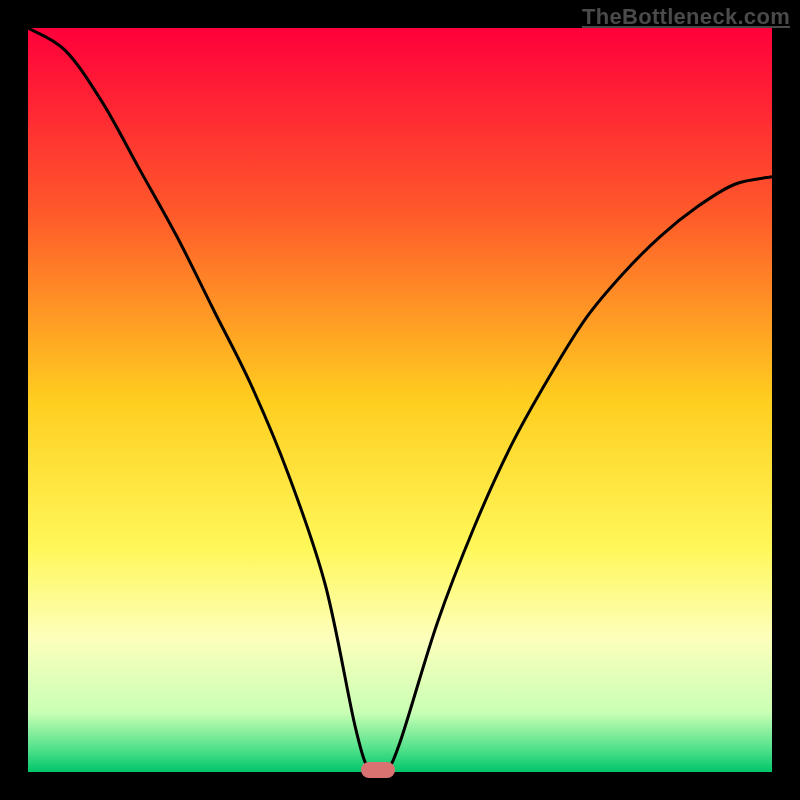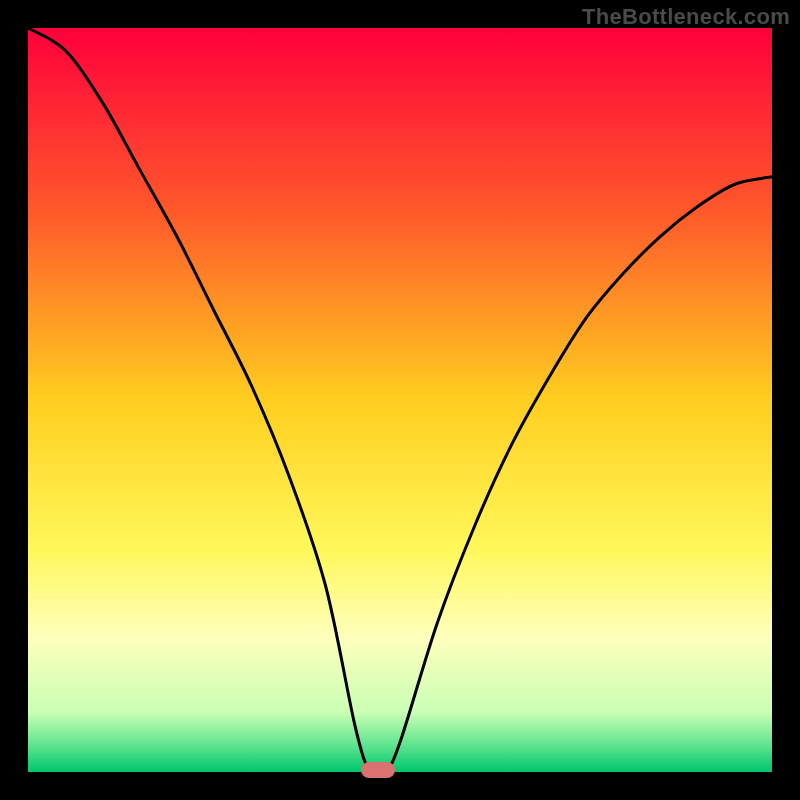--- a/index.html
+++ b/index.html
@@ -19,20 +19,21 @@
   }
   .watermark {
     position: absolute;
     top: 4px;
     right: 10px;
     color: #4a4a4a;
     font-size: 22px;
     font-weight: 600;
     letter-spacing: 0.3px;
     z-index: 10;
+    text-decoration: underline;
   }
   .plot {
     position: absolute;
     left: 28px;
     top: 28px;
     width: 744px;
     height: 744px;
   }
   .plot svg {
     display: block;

